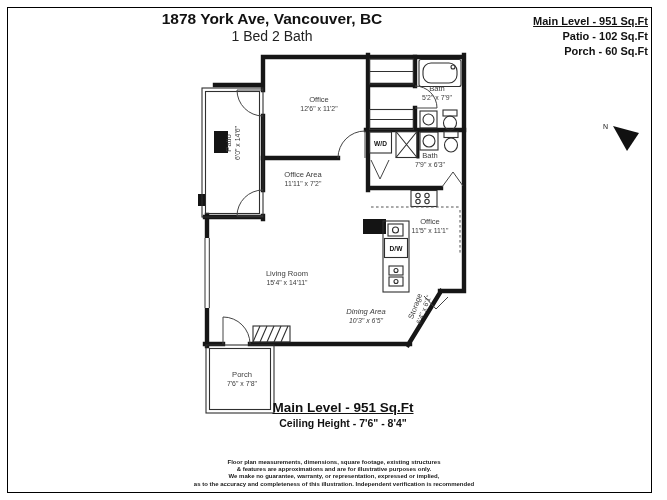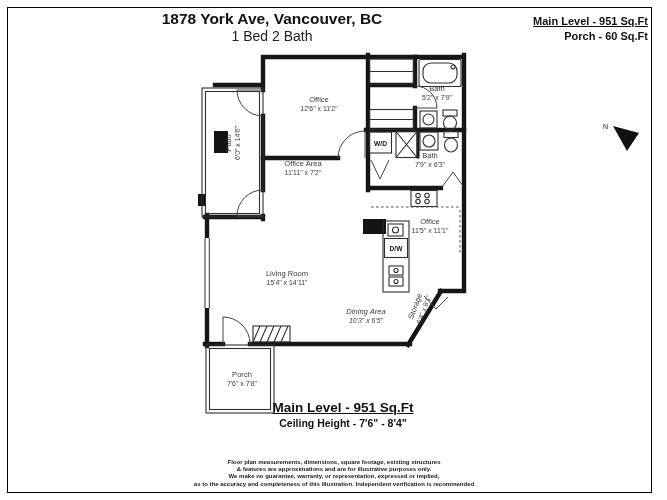--- a/index.html
+++ b/index.html
@@ -34,20 +34,21 @@
 <body>
 
 <div class="page">
   <div class="frame"></div>
 
   <div class="title">1878 York Ave, Vancouver, BC</div>
   <div class="subtitle">1 Bed 2 Bath</div>
 
   <div class="stats">
     <div class="u">Main Level - 951 Sq.Ft</div>
+    <div>Patio - 102 Sq.Ft</div>
     <div>Porch - 60 Sq.Ft</div>
   </div>
 
   <svg class="plan-svg" width="667" height="500" viewBox="0 0 667 500">
 
     <g stroke="#161616" stroke-width="4.4" fill="none" stroke-linecap="square">
       <path d="M263,57 H464 M464,55 V291 M464,291 H440 M441,291 L408,345 M410,344 H250 M223,344 H205 M207,346 V215 M205,217 H263 M263,57 V90 M263,116 V190 M263,216 V219 M215,85 H263"></path>
       <path d="M263,158 H338 M368,55 V130 M415,57 V86 M415,108 V130 M368,85 H415 M366,130 H464 M368,130 V190 M368,188 H441"></path>
       <path stroke-width="3" d="M418,130 V157"></path>
     </g>
@@ -166,21 +167,21 @@
   </div>
   <div class="room-label v90" style="left:234px;top:143px;">
     <span class="room-name">Patio</span>
     <span class="room-dims">6'0" x 14'6"</span>
   </div>
   <div class="appl" style="left:380.5px;top:143px;">W/D</div>
   <div class="room-label" style="left:430px;top:152px;">
     <span class="room-name">Bath</span>
     <span class="room-dims">7'9" x 6'3"</span>
   </div>
-  <div class="room-label" style="left:303px;top:160px;">
+  <div class="room-label" style="left:303px;top:171px;">
     <span class="room-name">Office Area</span>
     <span class="room-dims">11'11" x 7'2"</span>
   </div>
   <div class="room-label" style="left:430px;top:218px;">
     <span class="room-name">Office</span>
     <span class="room-dims">11'5" x 11'1"</span>
   </div>
   <div class="appl" style="left:396px;top:248px;">D/W</div>
   <div class="room-label" style="left:287px;top:270px;">
     <span class="room-name">Living Room</span>

